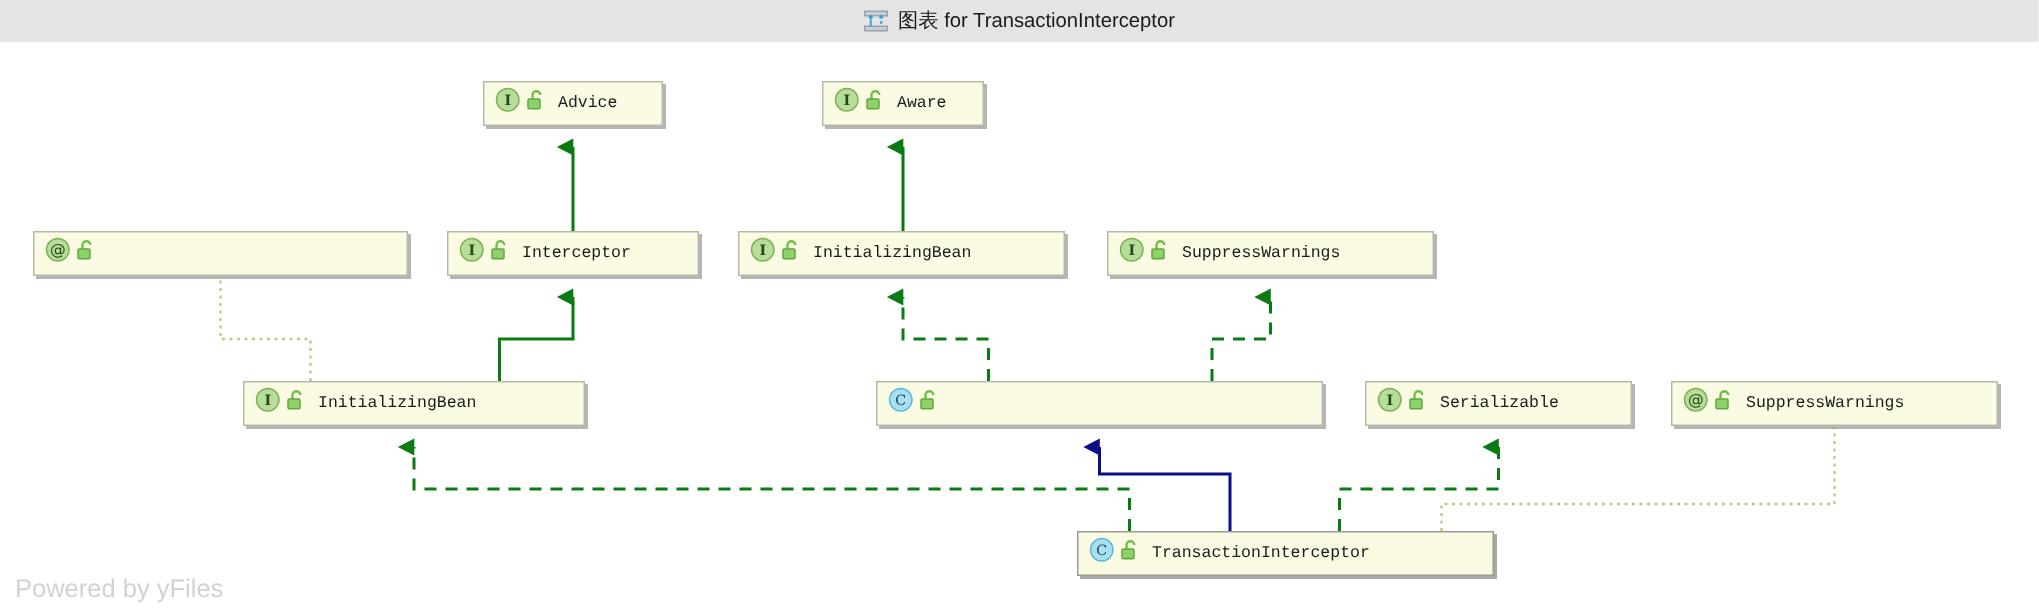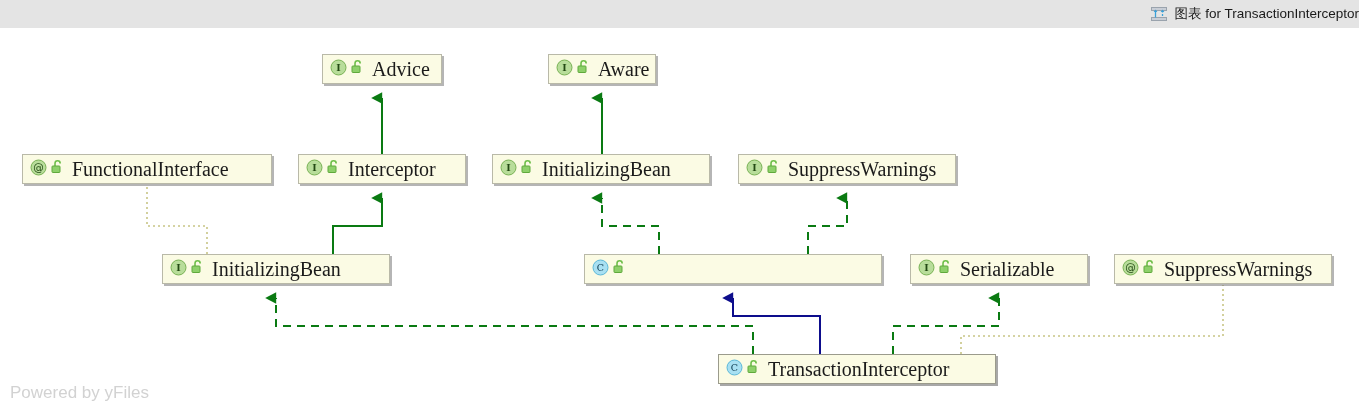--- a/index.html
+++ b/index.html
@@ -6,21 +6,21 @@
   body{
     width:1359px;height:407px;background:#ffffff;overflow:hidden;
     font-family:"Liberation Sans",sans-serif;
   }
   #root{position:relative;width:1359px;height:407px;}
 
   
   .titlebar{
     position:absolute;left:0;top:0;width:1359px;height:28px;
     background:#e4e4e4;
-    display:flex;align-items:center;justify-content:flex-end;gap:7px;
+    display:flex;align-items:center;justify-content:center;gap:7px;
   }
   .titlebar .tb-icon{
     width:16px;height:16px;position:relative;flex:none;display:block;
   }
   .titlebar .tb-text{
     font-size:13.5px;color:#1a1a1a;line-height:16px;white-space:nowrap;
   }
 
   
   .canvas{position:absolute;left:0;top:28px;width:1359px;height:379px;background:#fff;overflow:hidden;}
@@ -38,22 +38,22 @@
     padding:0 9px 0 7px;
     z-index:5;
   }
   .node.sel{
     border-color:#9b9b8c;
     box-shadow:2px 2px 0 0 rgba(110,110,110,.6);
   }
   .node .ico{flex:none;display:block;margin-right:4px;}
   .node .lockico{flex:none;display:block;margin-right:9px;}
   .node .nlabel{
-    font-family:Liberation Serif, serif;
-    font-size:20px;color:#1b1b1b;white-space:nowrap;line-height:1;
+    font-family:Liberation Mono, monospace;
+    font-size:11px;color:#1b1b1b;white-space:nowrap;line-height:1;
     letter-spacing:0px;
   }
 
   
   .watermark{
     position:absolute;left:10px;top:355px;
     font-size:17px;color:#d2d2d2;white-space:nowrap;
   }
 </style>
 </head>
@@ -146,21 +146,20 @@
           <circle cx="8.5" cy="8.5" r="7.5" fill="#b8dd9a" stroke="#79b255" stroke-width="1"></circle>
           <text x="8.5" y="12.2" text-anchor="middle" font-family="DejaVu Sans, sans-serif" font-size="10.5" fill="#234a14">@</text>
         </svg>
       </span>
       <span class="lockico">
         <svg width="12" height="14" viewBox="0 0 12 14">
           <path d="M4 6 L4 3.4 A2.4 2.4 0 0 1 9.2 3.4" fill="none" stroke="#6fbf4a" stroke-width="1.6"></path>
           <rect x="1" y="6" width="8" height="6.5" rx="0.8" fill="#8ed06a" stroke="#5fa93c" stroke-width="1"></rect>
         </svg>
       </span>
-      <span class="nlabel">FunctionalInterface</span>
     </div>
 
     <div class="node" style="left:298px;top:126px;width:168px;">
       <span class="ico">
         <svg width="17" height="17" viewBox="0 0 17 17">
           <circle cx="8.5" cy="8.5" r="7.5" fill="#b8dd9a" stroke="#79b255" stroke-width="1"></circle>
           <text x="8.5" y="12.3" text-anchor="middle" font-family="DejaVu Serif, serif" font-size="9.5" font-weight="bold" fill="#234a14">I</text>
         </svg>
       </span>
       <span class="lockico">

